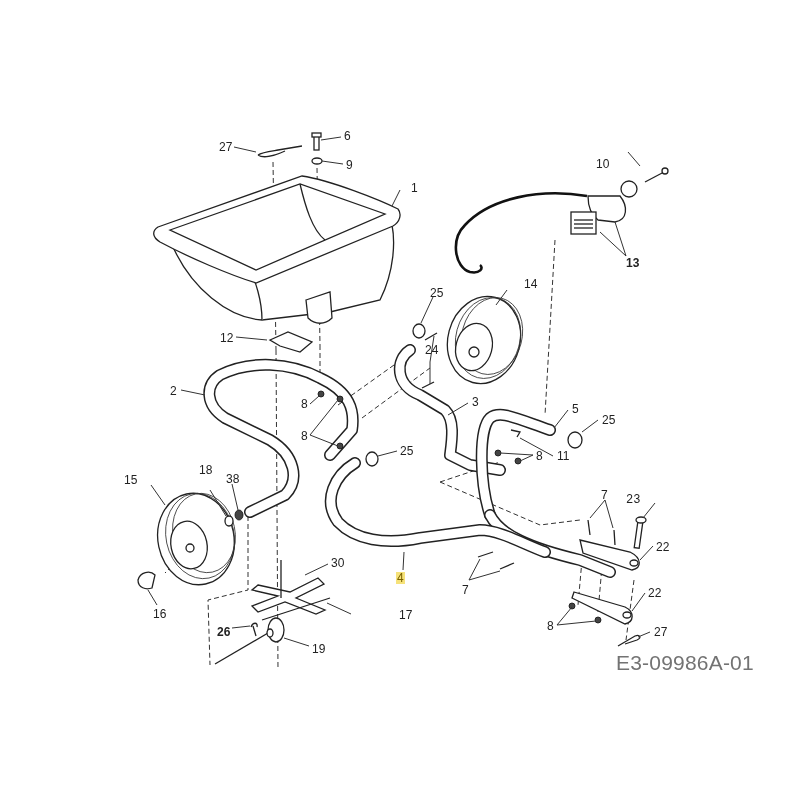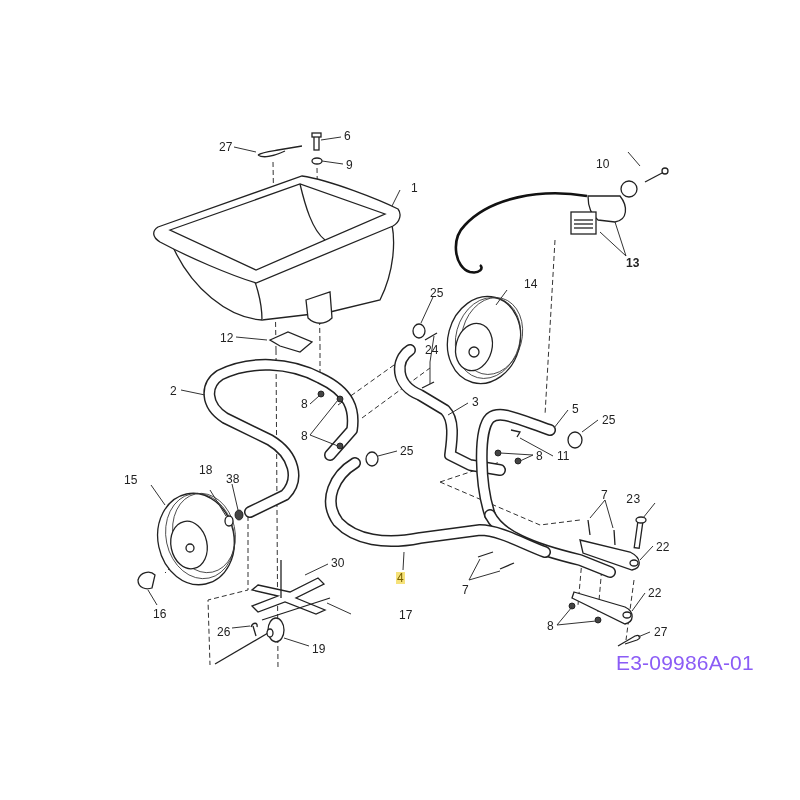--- a/index.html
+++ b/index.html
@@ -9,21 +9,21 @@
   .tube { fill: none; stroke: #222; stroke-width: 1.3; }
   .tube-fill { fill: none; stroke: #ffffff; stroke-width: 9; stroke-linecap: round; stroke-linejoin: round; }
   .tube-outline { fill: none; stroke: #222; stroke-width: 12; stroke-linecap: round; stroke-linejoin: round; }
   .dash { fill: none; stroke: #333; stroke-width: 1; stroke-dasharray: 5 3; }
   .leader { fill: none; stroke: #333; stroke-width: 1; }
   .cable { fill: none; stroke: #111; stroke-width: 2.6; }
   .tread { fill: none; stroke: #333; stroke-width: 0.8; }
   .nut { fill: #444; stroke: #111; stroke-width: 0.8; }
   .callout { position: absolute; font-size: 12px; color: #222; line-height: 1; white-space: nowrap; }
   .callout.hl { background: #f6e27a; color: #7a6200; padding: 0 1px; }
-  .code { position: absolute; left: 616px; top: 651px; font-size: 21px; color: #8b5cf6; letter-spacing: 0.2px; }
+  .code { position: absolute; left: 616px; top: 651px; font-size: 21px; color: #737373; letter-spacing: 0.2px; }
 </style>
 </head>
 <body>
 
 <svg id="diagram" viewBox="0 0 800 800" xmlns="http://www.w3.org/2000/svg">
 
   <g>
     <line class="dash" x1="273" y1="162" x2="276" y2="350"></line>
     <line class="dash" x1="317" y1="168" x2="320" y2="345"></line>
     <line class="dash" x1="276" y1="350" x2="278" y2="670"></line>
@@ -238,17 +238,17 @@
 <span class="callout" style="left:312px;top:643px;">19</span>
 <span class="callout" style="left:331px;top:557px;">30</span>
 <span class="callout" style="left:226px;top:473px;">38</span>
 <span class="callout" style="left:656px;top:541px;">22</span>
 <span class="callout" style="left:648px;top:587px;">22</span>
 <span class="callout" style="left:626px;top:494px;font-family:Liberation Mono, monospace;">23</span>
 <span class="callout" style="left:425px;top:344px;">24</span>
 <span class="callout" style="left:430px;top:287px;">25</span>
 <span class="callout" style="left:400px;top:445px;">25</span>
 <span class="callout" style="left:602px;top:414px;">25</span>
-<span class="callout" style="left:217px;top:626px;">26</span>
+<span class="callout" style="left:217px;top:626px;font-weight:bold;">26</span>
 <span class="callout" style="left:219px;top:141px;">27</span>
 <span class="callout" style="left:654px;top:626px;">27</span>
 
 <div class="code">E3-09986A-01</div>
 
 </body></html>

